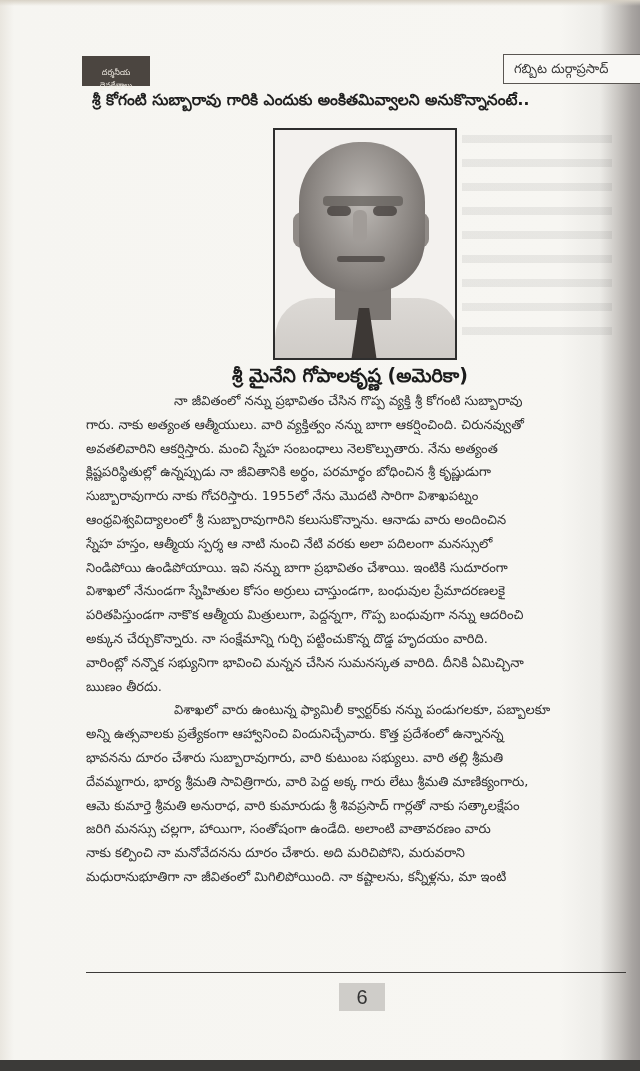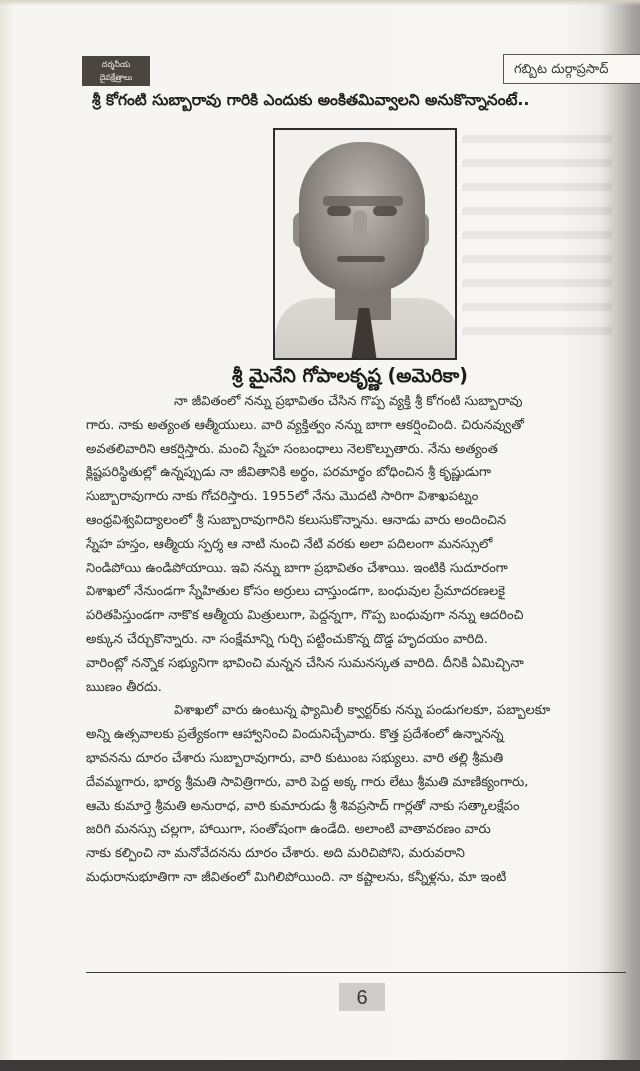--- a/index.html
+++ b/index.html
@@ -18,21 +18,21 @@
     background: linear-gradient(180deg, #d8d2c6, rgba(0,0,0,0));
   }
   .bottom-band {
     position: absolute; left: 0; top: 1060px; width: 640px; height: 11px;
     background: #3b3a38;
   }
   .section-tag {
     position: absolute; left: 82px; top: 56px; width: 68px; height: 30px;
     background: #4b4540; color: #f1ece4;
     font-size: 8px; line-height: 13px; text-align: center;
-    padding-top: 2px; box-sizing: border-box;
+    padding-top: 10px; box-sizing: border-box;
   }
   .book-title-box {
     position: absolute; left: 503px; top: 54px; width: 140px; height: 30px;
     border: 1.5px solid #5a5652; border-right: none; box-sizing: border-box;
     font-size: 13px; line-height: 27px; padding-left: 10px; color: #333;
     background: #f9f8f5; overflow: hidden; white-space: nowrap;
   }
   .headline {
     position: absolute; left: 92px; top: 91px; width: 560px;
     font-size: 15.5px; font-weight: bold; color: #1f1f1f; white-space: nowrap;

